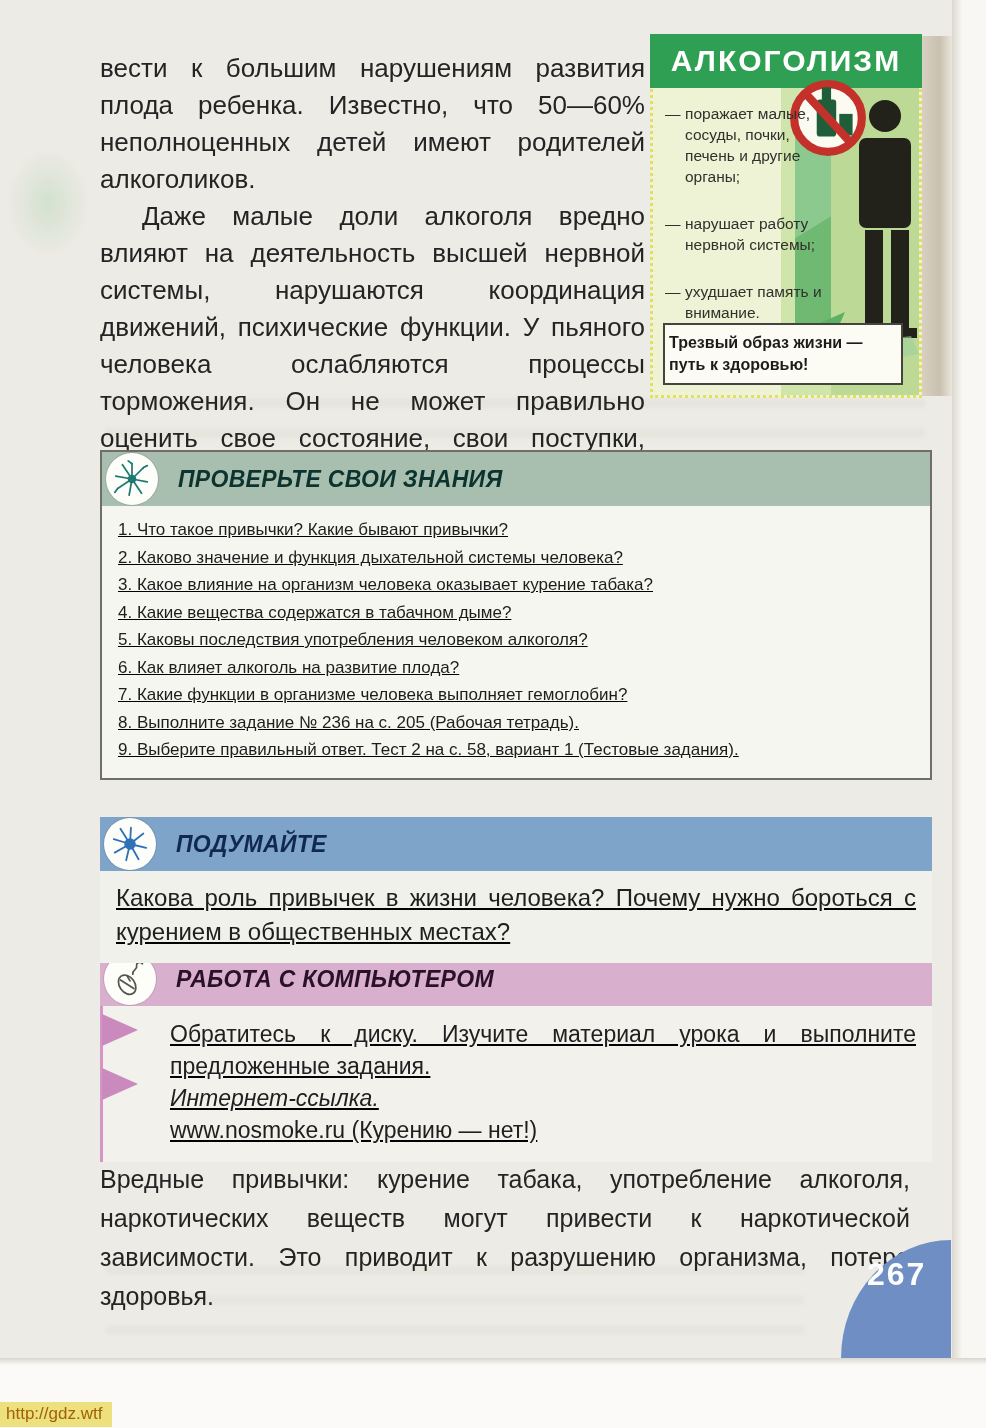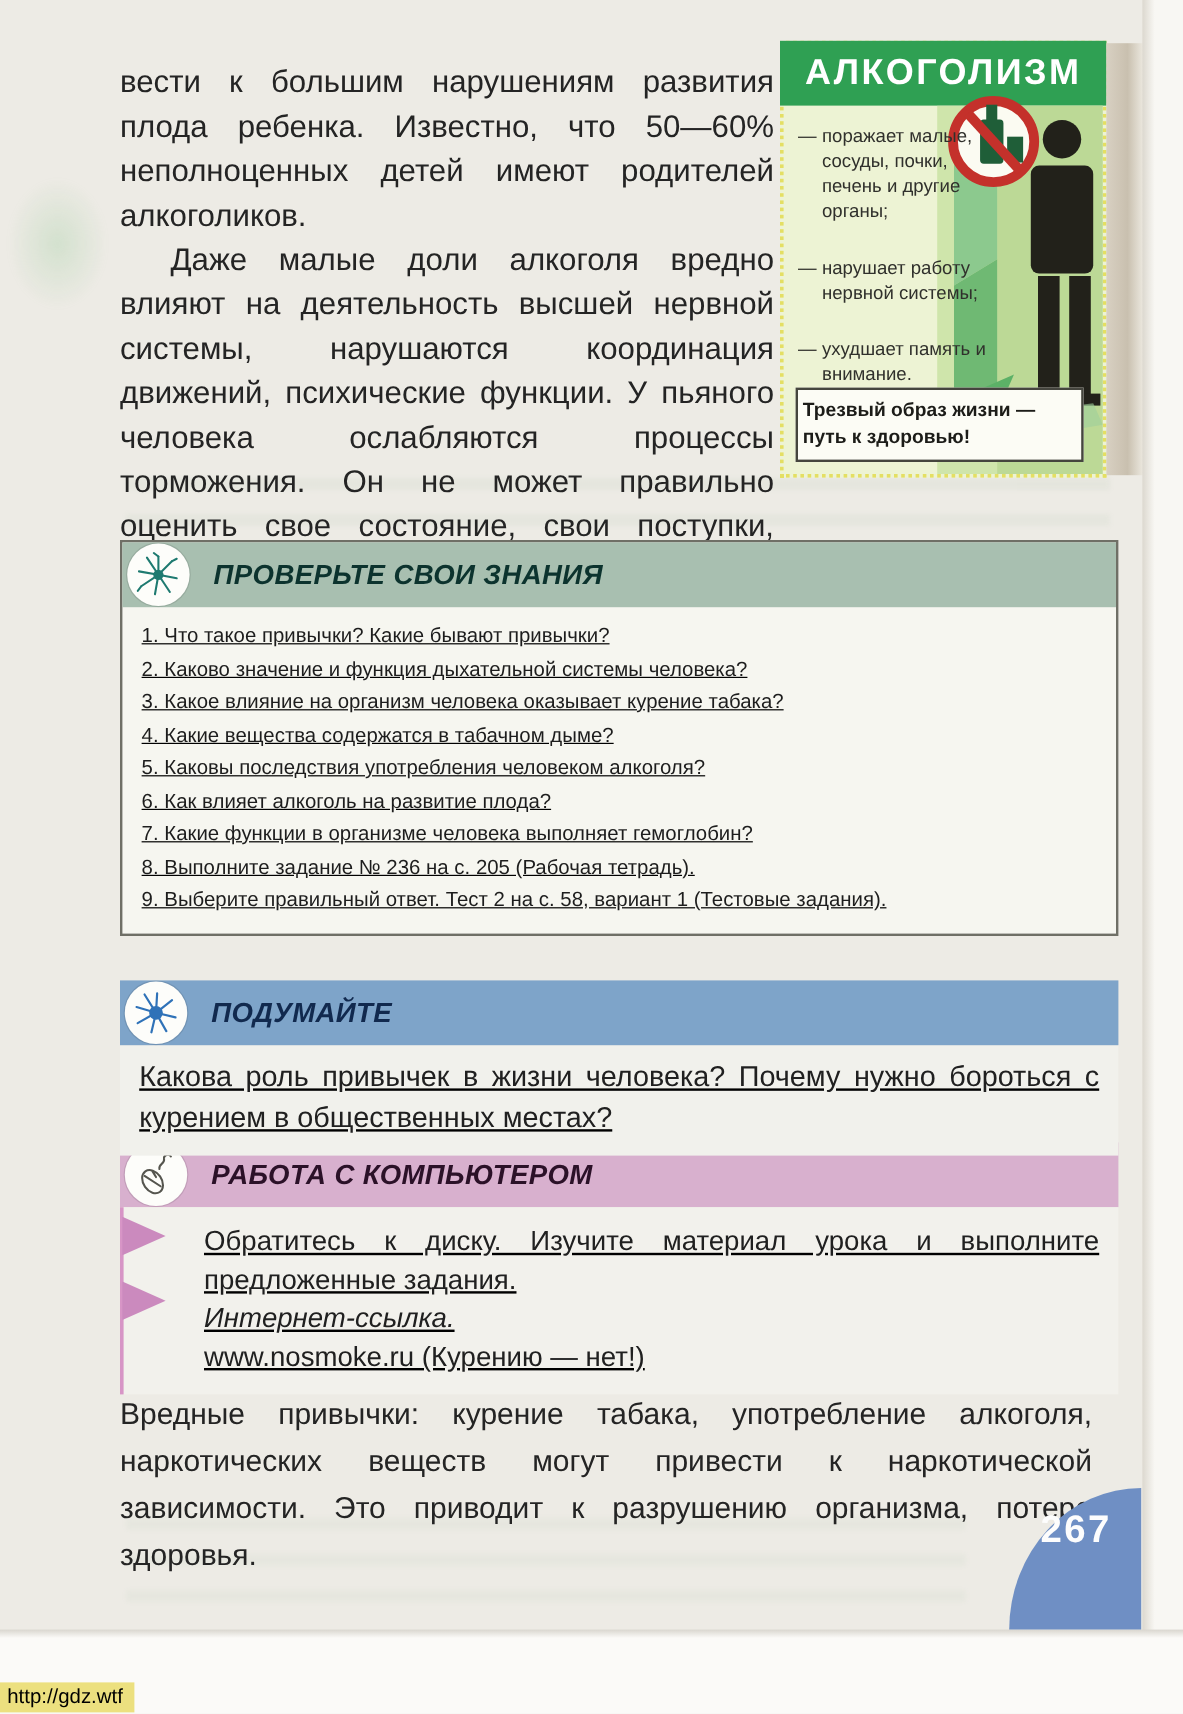--- a/index.html
+++ b/index.html
@@ -89,21 +89,21 @@
   
   .summary { position:absolute; left:100px; top:1160px; width:810px; margin:0;
     font-size:25px; line-height:39px; color:#242424; text-align:justify; }
 
   
   .page-num { position:absolute; left:841px; top:1240px; width:110px; height:118px;
     background:#6f8fc4; border-top-left-radius:110px 118px; }
   .page-num span { position:absolute; left:26px; top:16px; font-size:32px;
     font-weight:bold; color:#fdfdfd; letter-spacing:2px; }
   .watermark { position:absolute; left:0; top:1402px; background:#ece07f;
-    color:#000000; font-size:17px; padding:2px 10px 3px 6px;text-align:center; }
+    color:#a16207; font-size:17px; padding:2px 10px 3px 6px;text-align:center; }
 </style>
 </head>
 <body>
 
 <div class="canvas">
 
   <div class="bleed" style="left:105px; top:398px; width:820px; height:48px;"></div>
   <div class="bleed" style="left:115px; top:875px; width:800px; height:60px; opacity:.4;"></div>
   <div class="bleed" style="left:130px; top:1015px; width:780px; height:110px; opacity:.4;"></div>
   <div class="bleed" style="left:105px; top:1265px; width:700px; height:70px; opacity:.45;"></div>

